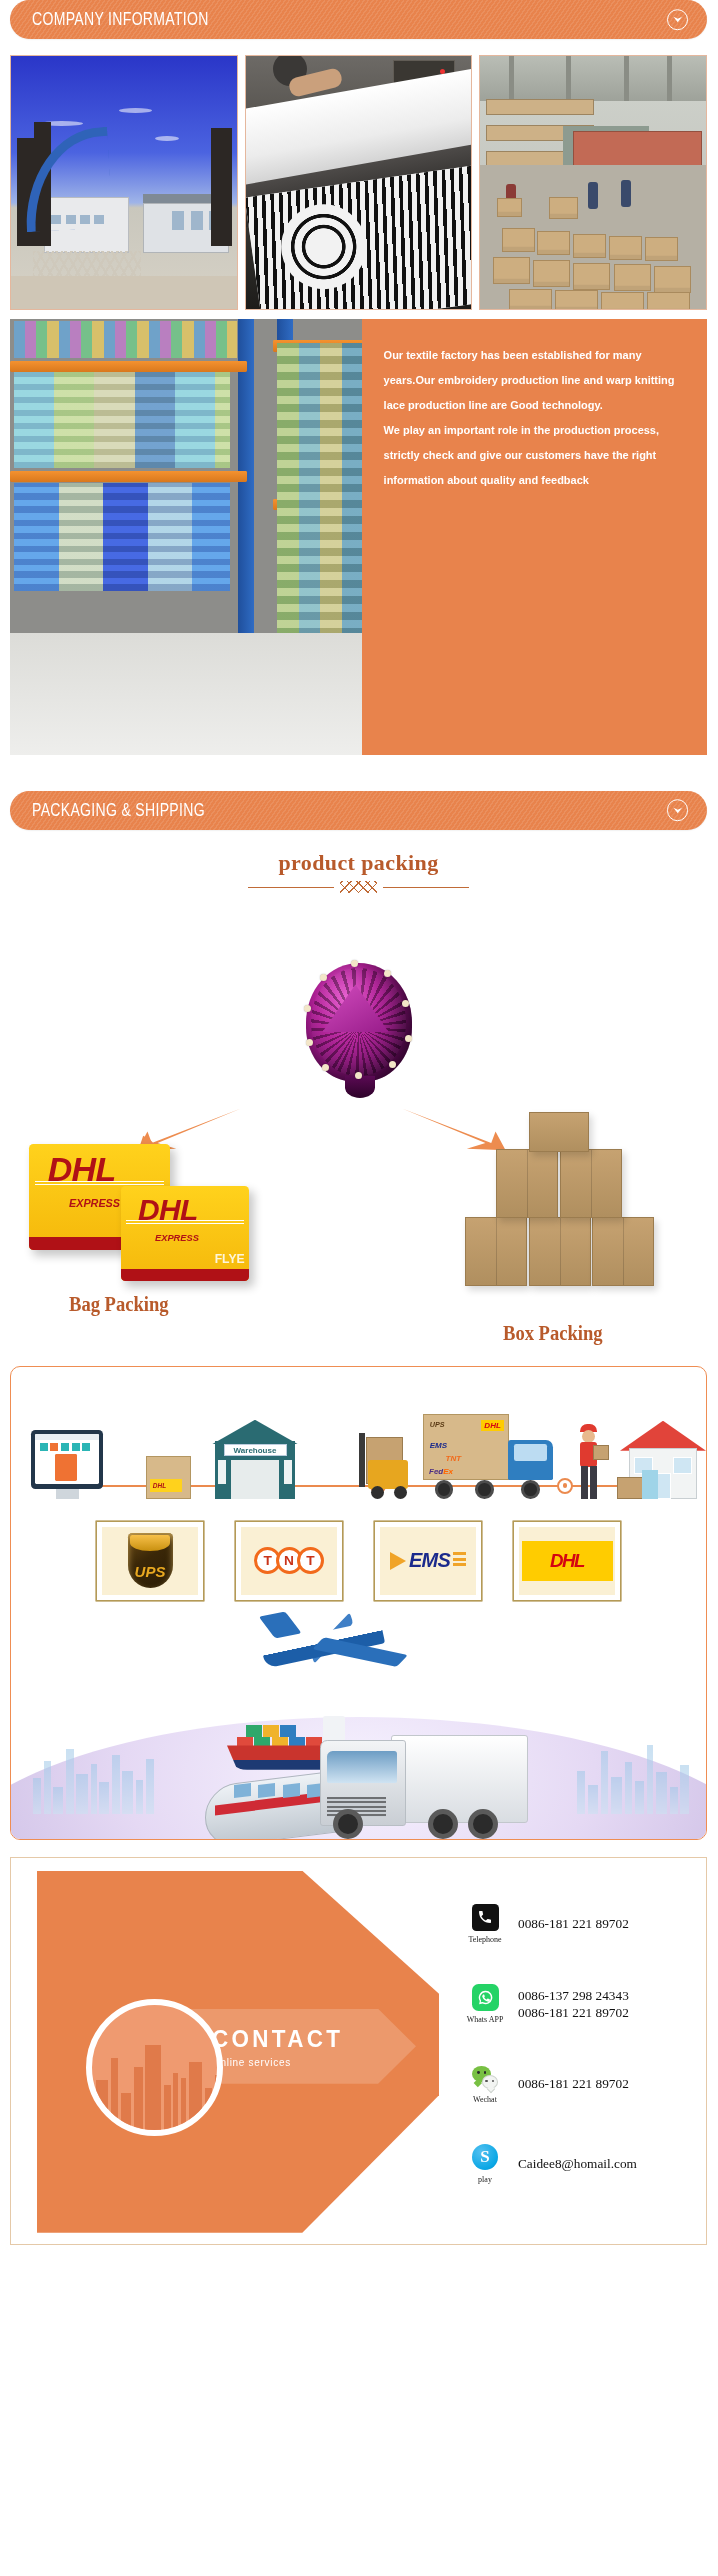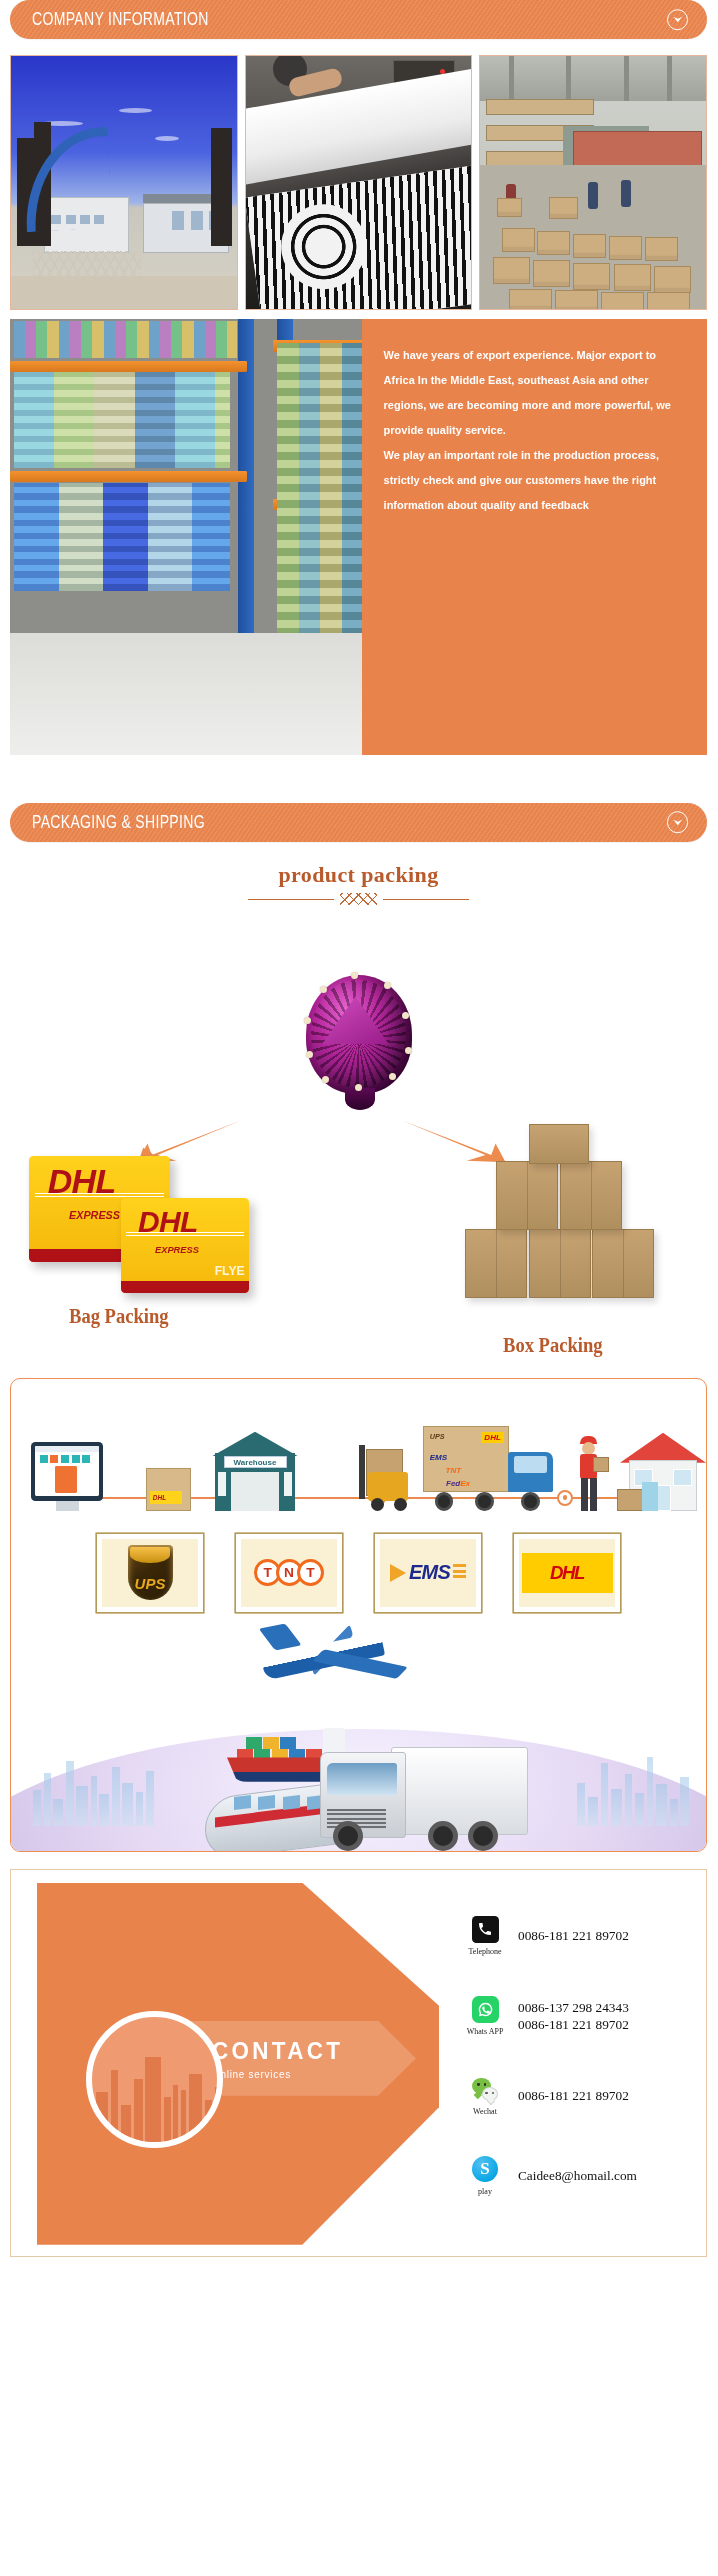--- a/index.html
+++ b/index.html
@@ -448,26 +448,26 @@
       <div class="shelf-beam" style="left:0;top:152px;width:237px"></div>
       <div class="shelf-beam" style="left:263px;top:21.6px;width:93px"></div>
       <div class="shelf-beam" style="left:263px;top:180px;width:93px"></div>
       <div style="position:absolute;left:4.3px;top:2.9px;width:223px;height:37px;background:repeating-linear-gradient(90deg,#6fa2c9 0 11.5px,#b97fc0 11.5px 21.6px,#76c08a 21.6px 33px,#d8c06a 33px 45px)"></div>
       <div style="position:absolute;left:4.3px;top:53px;width:216px;height:96px;background:repeating-linear-gradient(0deg,#a9b3a0 0 6.5px,#cfd6c9 6.5px 13px),repeating-linear-gradient(90deg,#5f86b8 0 40px,#7fa06b 40px 80px,#9a8f76 80px 121px,#47618f 121px 161px);background-blend-mode:overlay"></div>
       <div style="position:absolute;left:4.3px;top:164px;width:216px;height:108px;background:repeating-linear-gradient(0deg,#9aa8b8 0 6.5px,#cdd7e2 6.5px 13px),repeating-linear-gradient(90deg,#3f63a6 0 45px,#8d9470 45px 89px,#2c3f86 89px 134px,#6f7f9a 134px 178px);background-blend-mode:overlay"></div>
       <div style="position:absolute;left:267px;top:24.4px;width:86px;height:309px;background:repeating-linear-gradient(0deg,#8fa07f 0 8px,#c8cdb4 8px 16px),repeating-linear-gradient(90deg,#7a8f6a 0 21.6px,#5e7aa8 21.6px 43px,#9e8a6e 43px 65px,#4d6c9a 65px 86px);background-blend-mode:overlay"></div>
       <div class="floorw"></div>
     </div>
     <div class="info-text">
-      <p>We have years of export experience. Major export to Africa In the Middle East, southeast Asia and other regions, we are becoming more and more powerful, we provide quality service.</p>
+      <p>Our textile factory has been established for many years.Our embroidery production line and warp knitting lace production line are Good technology.</p>
       <p>We play an important role in the production process, strictly check and give our customers have the right information about quality and feedback</p>
     </div>
   </div>
 
-  <div class="section-bar" style="margin-top:48px">
+  <div class="section-bar" style="margin-top:36px">
     <div class="bar-title">PACKAGING &amp; SHIPPING</div>
     <div class="collapse-icon">
       <svg width="11.5" height="8.6" viewBox="0 0 16 12">
           <path d="M2 2 L8 10 L14 2 L8 5 Z" fill="#ffffff"></path>
         </svg>
     </div>
   </div>
 
   <div style="margin-top:20px">
     <div class="fancy-title">product packing</div>
@@ -601,21 +601,21 @@
         </div>
       </div>
 
       <div class="flow-item" style="left:412px">
         <div class="truck">
           <div class="box">
             <div class="logo" style="left:5.7px;top:5.7px;color:#5a3a14;font-size:7.2px">UPS</div>
             <div class="logo" style="right:4.3px;top:5.7px;background:#ffcc00;color:#d40511;padding:0.7px 2.9px">DHL</div>
             <div class="logo" style="left:5.7px;top:26px;color:#1b2a8c">EMS</div>
             <div class="logo" style="left:21.6px;top:39px;color:#f26a1b">TNT</div>
-            <div class="logo" style="left:22px;top:52px;color:#4b2d83">Fed<span style="color:#f60">Ex</span></div>
+            <div class="logo" style="left:5px;top:52px;color:#4b2d83">Fed<span style="color:#f60">Ex</span></div>
           </div>
           <div class="cab"></div>
             <div class="wind"></div>
           <div class="wh" style="left:11.5px"></div>
             <div class="wh" style="left:52px"></div>
             <div class="wh" style="left:98px"></div>
         </div>
       </div>
 
       <div class="flow-item" style="left:562px">

